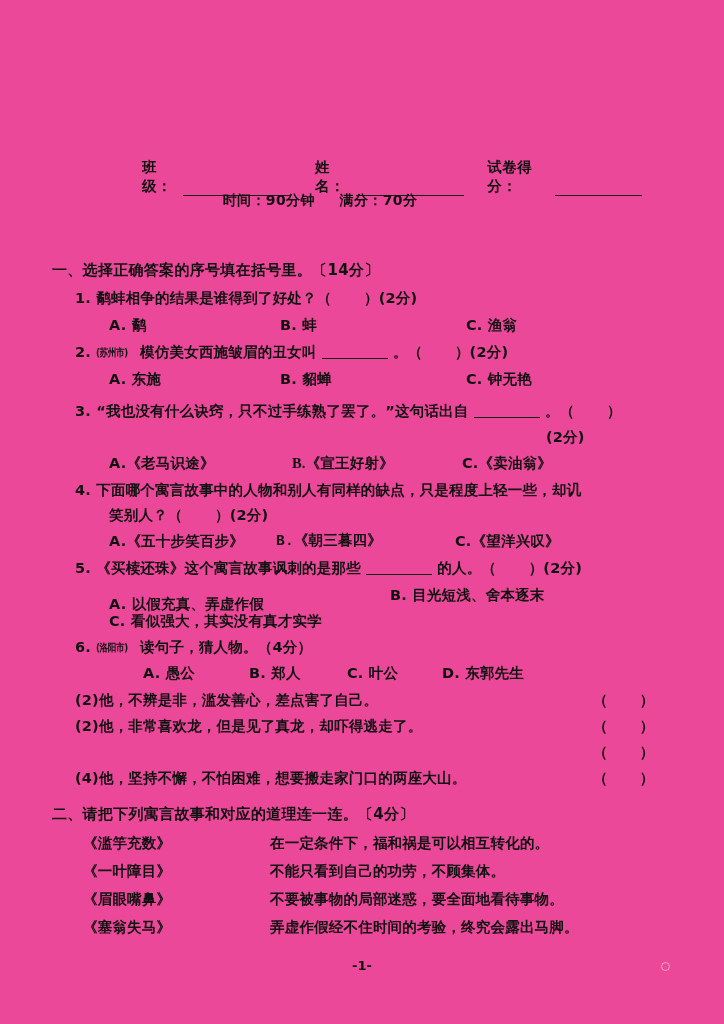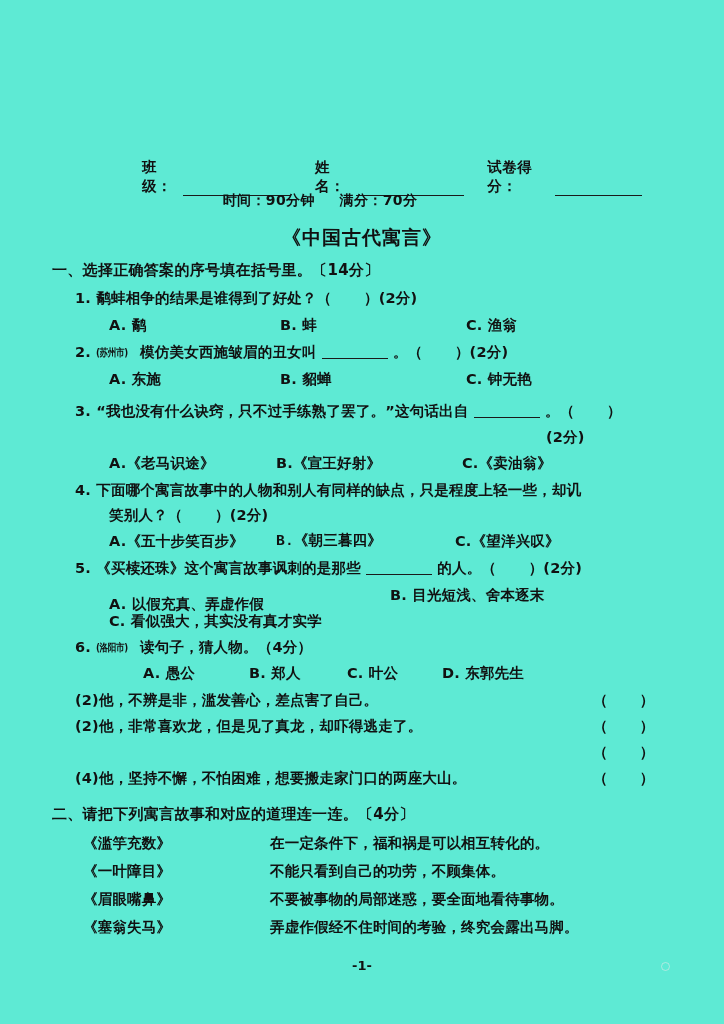--- a/index.html
+++ b/index.html
@@ -14,21 +14,21 @@
     position: relative;
     font-family: "DejaVu Sans", "Liberation Sans", sans-serif;
     color: #111111;
     overflow: hidden;
   }
   .page {
     position: absolute;
     left: 0; top: 0;
     width: 724px;
     height: 1024px;
-    background: #5eead4;
+    background: #ec4899;
   }
 
   
   .hdr-row {
     position: absolute;
     left: 142px;
     top: 158px;
     width: 500px;
     display: flex;
     align-items: flex-end;
@@ -137,21 +137,20 @@
     <span>试卷得分：</span>
     <span class="rule rule-c"></span>
   </div>
 
   <div class="timeline">
     <span>时间：90分钟</span>
     <span class="sp"></span>
     <span>满分：70分</span>
   </div>
 
-  <div class="doctitle">《中国古代寓言》</div>
 
   <div class="t sec" style="left:52px; top:262px;">一、选择正确答案的序号填在括号里。〔14分〕</div>
 
   <div class="t" style="left:75px; top:291px;">
     <span class="qnum">1.</span>
     <span>鹬蚌相争的结果是谁得到了好处？（</span>
     <span class="sp-sm"></span>
     <span>）(2分)</span>
   </div>
   <div class="t" style="left:109px; top:318px;">A. 鹬</div>
@@ -174,21 +173,21 @@
   <div class="t" style="left:75px; top:404px;">
     <span class="qnum">3.</span>
     <span>“我也没有什么诀窍，只不过手练熟了罢了。”这句话出自</span>
     <span class="blank blank-w1"></span>
     <span>。（</span>
     <span class="sp-sm"></span>
     <span>）</span>
   </div>
   <div class="t" style="left:546px; top:430px;">(2分)</div>
   <div class="t" style="left:109px; top:456px;">A.《老马识途》</div>
-  <div class="t" style="left:276px; top:456px;">B.《宣王好射》</div>
+  <div class="t" style="left:292px; top:456px;font-family:Liberation Serif, serif;">B.《宣王好射》</div>
   <div class="t" style="left:462px; top:456px;">C.《卖油翁》</div>
 
   <div class="t" style="left:75px; top:483px;">
     <span class="qnum">4.</span>
     <span>下面哪个寓言故事中的人物和别人有同样的缺点，只是程度上轻一些，却讥</span>
   </div>
   <div class="t" style="left:109px; top:508px;">
     <span>笑别人？（</span>
     <span class="sp-sm"></span>
     <span>）(2分)</span>

